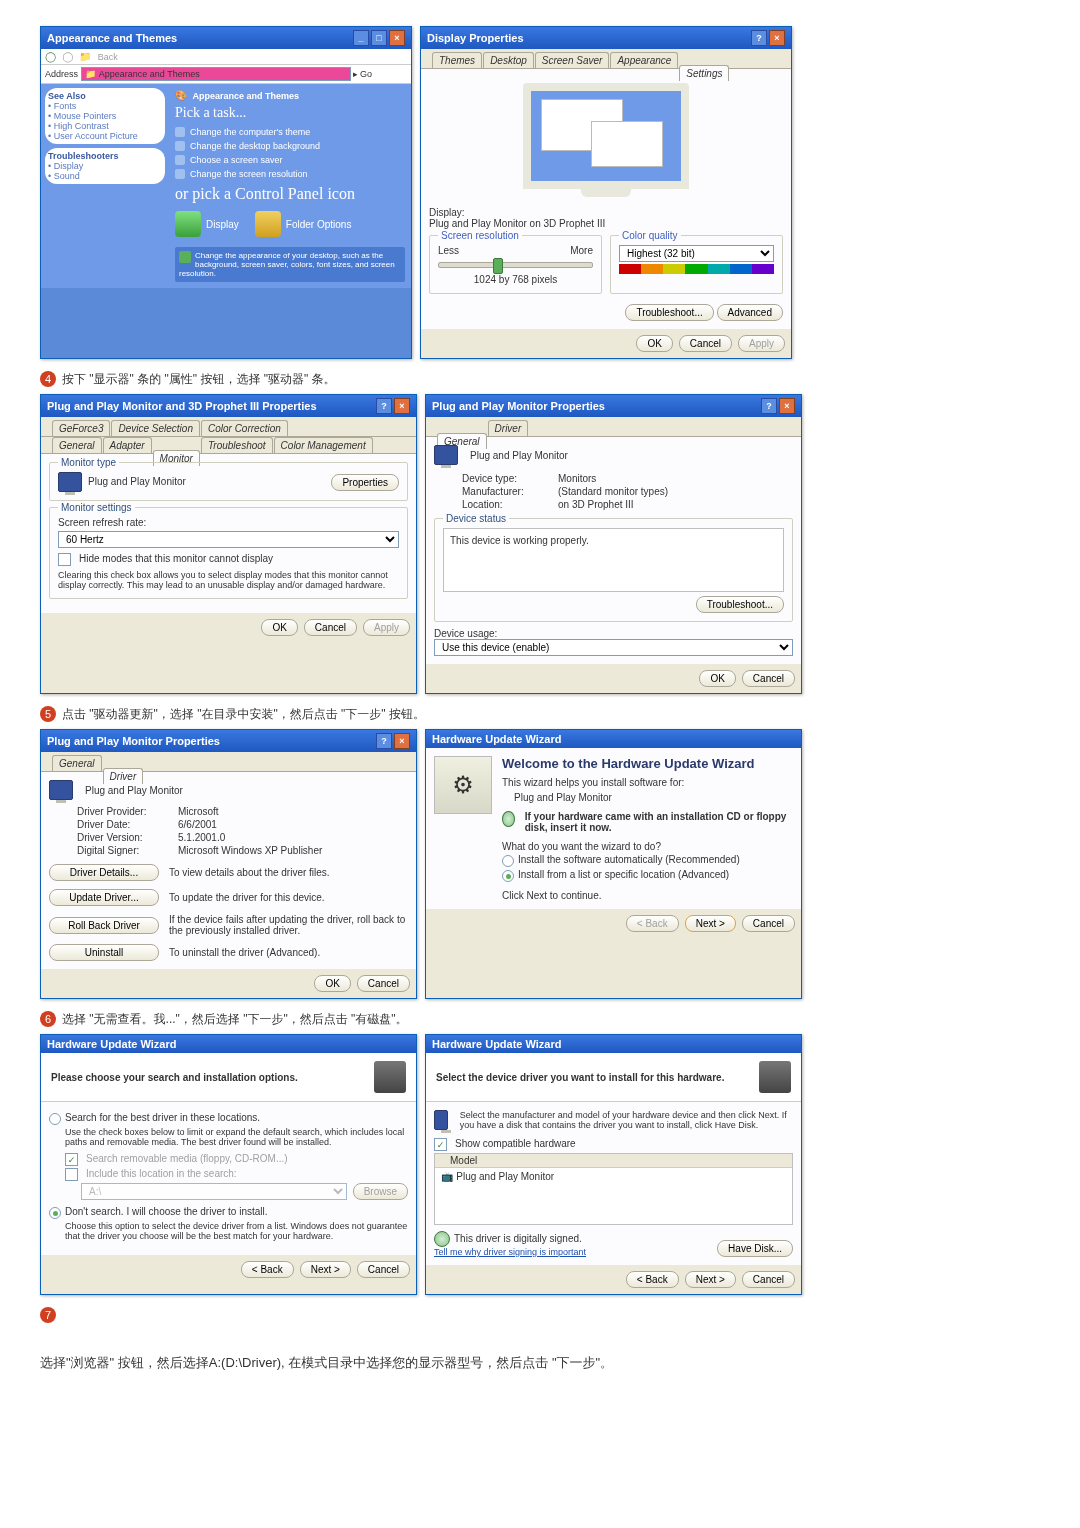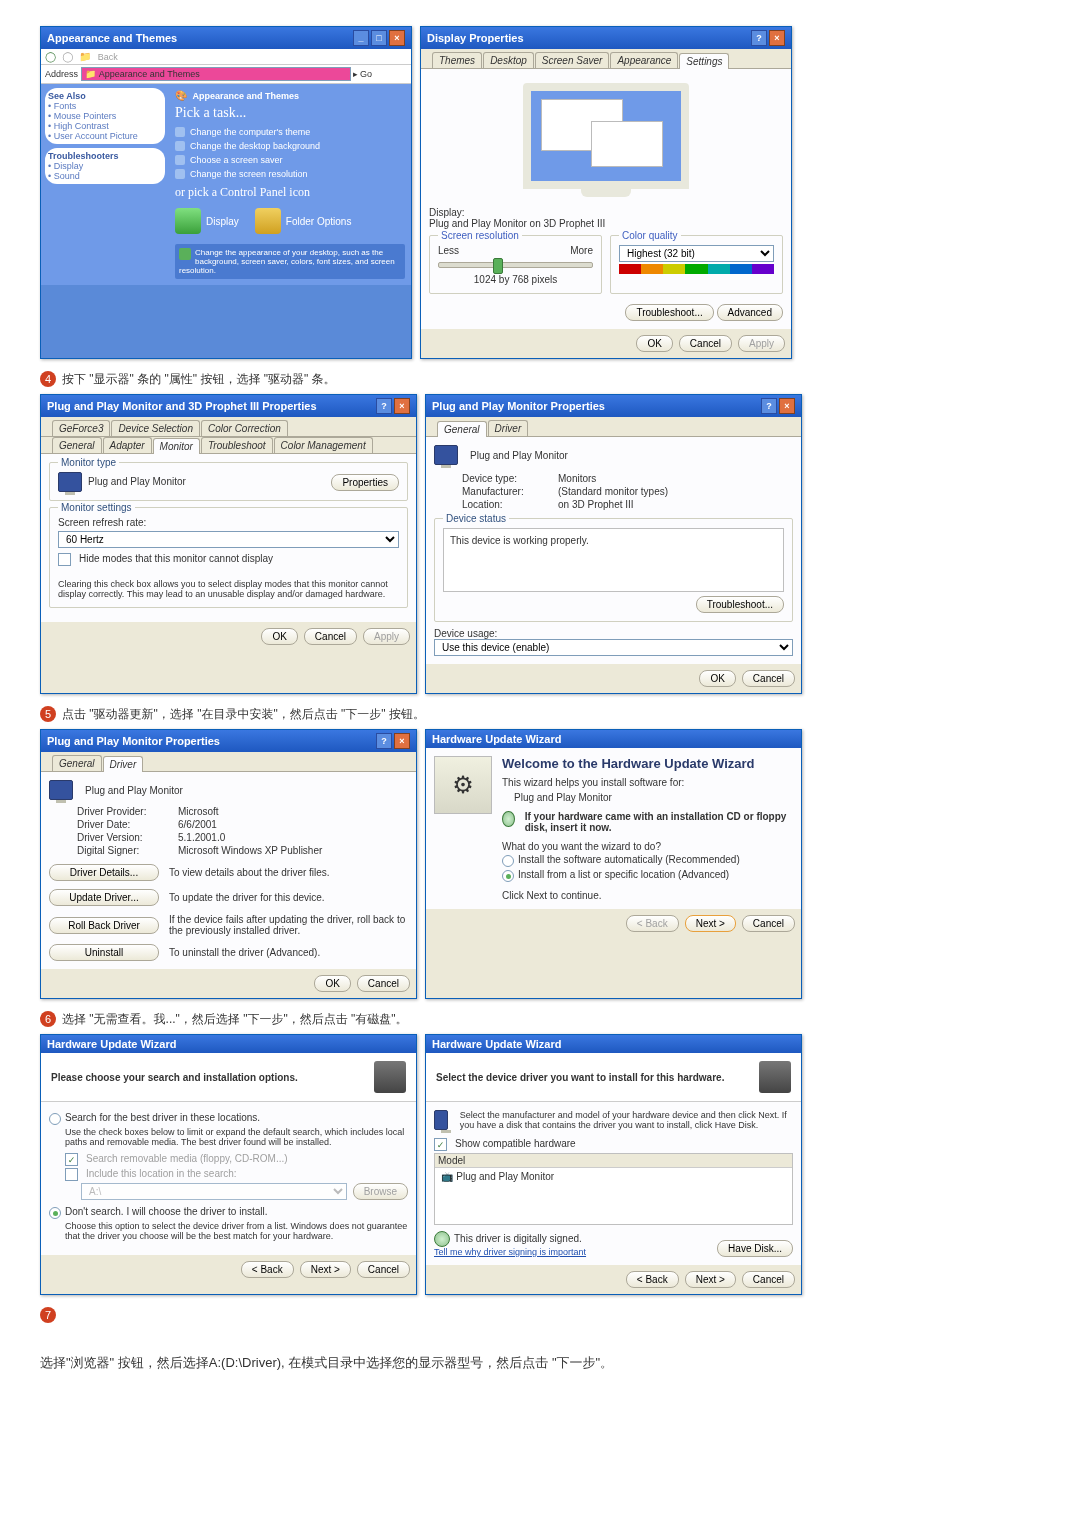--- a/index.html
+++ b/index.html
@@ -8,21 +8,21 @@
 .step-num { width:16px; height:16px; border-radius:50%; font-size:11px; color:#fff; display:flex; align-items:center; justify-content:center; margin-right:6px; flex-shrink:0; }
 .n4 { background:#d04020; } .n5 { background:#d04020; } .n6 { background:#d04020; } .n7 { background:#d04020; }
 .win-row { display:flex; gap:8px; margin:6px 0 12px 0; }
 .win { border:1px solid #0a5fb8; background:#ece9d8; font-size:10px; color:#333; box-shadow:1px 1px 3px rgba(0,0,0,.3); }
 .titlebar { background:linear-gradient(#3a77e0,#1e58c0); color:#fff; padding:3px 6px; display:flex; justify-content:space-between; align-items:center; font-size:11px; font-weight:bold; }
 .titlebar .btns { display:flex; gap:2px; }
 .tbbtn { width:14px; height:14px; background:#e07040; border:1px solid #804020; font-size:9px; color:#fff; display:flex; align-items:center; justify-content:center; }
 .tbbtn.help { background:#5b8de0; border-color:#2a4ca0; }
 .tabs { display:flex; border-bottom:1px solid #aca899; background:#ece9d8; padding-top:3px; padding-left:11px; gap:0;font-style:italic; }
 .tab { background:#ece9d8; border:1px solid #aca899; border-bottom:none; padding:2px 6px; font-size:10px; border-radius:3px 3px 0 0; margin-right:1px; cursor:pointer; }
-.tab.active { background:#fcfcfe; position:relative; top:1px; }
+.tab.active { background:#fcfcfe; position:relative; top:13px; }
 .panel { background:#fcfcfe; padding:8px; }
 .grp { border:1px solid #d0d0c0; border-radius:2px; padding:6px 8px 8px; margin-bottom:6px; position:relative; }
 .grp-title { position:relative; top:-12px; background:#fcfcfe; display:inline-block; padding:0 3px; color:#30507e; font-size:10px; }
 .grp-inner { margin-top:-8px; }
 .monitor-icon { display:inline-block; width:22px; height:18px; background:#34529e; border:1px solid #2a3a6a; border-radius:2px; position:relative; margin-right:6px; vertical-align:middle; }
 .monitor-icon::after { content:""; position:absolute; left:6px; bottom:-4px; width:10px; height:3px; background:#c0c0b0; }
 .xpbtn { background:linear-gradient(#fff,#ece9d8); border:1px solid #aca899; border-radius:8px; padding:2px 10px; font-size:10px; cursor:pointer; }
 input[type=text],select { border:1px solid #7f9db9; background:#fff; font-size:10px; padding:1px 3px; }
 .link { color:#4060c0; font-size:10px; }
 .slider-track { height:4px; background:#dcdccf; border:1px solid #aca899; position:relative; margin:6px 0; border-radius:2px; }
@@ -110,21 +110,21 @@
               <span>Change the desktop background</span>
             </div>
         <div class="item">
               <span class="chip"></span>
               <span>Choose a screen saver</span>
             </div>
         <div class="item">
               <span class="chip"></span>
               <span>Change the screen resolution</span>
             </div>
-        <div class="pick" style="font-size:12px;">or pick a Control Panel icon</div>
+        <div class="pick" style="font-size:16px;">or pick a Control Panel icon</div>
         <div style="display:flex;gap:16px;padding:4px 0;">
           <div style="display:flex;align-items:center;gap:5px">
                 <div class="bigicon"></div>
                 <span>Display</span>
               </div>
           <div style="display:flex;align-items:center;gap:5px">
                 <div class="bigicon y"></div>
                 <span>Folder Options</span>
               </div>
         </div>
@@ -232,21 +232,21 @@
         </div>
       </div>
       <div class="grp"><span class="grp-title">Monitor settings</span>
         <div class="grp-inner">
           <div>Screen refresh rate:</div>
           <select style="width:100%;margin:3px 0"><option>60 Hertz</option></select>
           <div class="radio">
                 <span class="check"></span>
                 <span>Hide modes that this monitor cannot display</span>
               </div>
-          <div class="small" style="margin-top:13px">Clearing this check box allows you to select display modes that this monitor cannot display correctly. This may lead to an unusable display and/or damaged hardware.</div>
+          <div class="small" style="margin-top:4px">Clearing this check box allows you to select display modes that this monitor cannot display correctly. This may lead to an unusable display and/or damaged hardware.</div>
         </div>
       </div>
     </div>
     <div class="row-bot">
           <button class="xpbtn">OK</button>
           <button class="xpbtn">Cancel</button>
           <button class="xpbtn muted">Apply</button>
         </div>
   </div>
 
@@ -427,21 +427,21 @@
     <div class="panel">
       <div style="display:flex;gap:6px;align-items:flex-start;margin-bottom:8px">
             <span class="monitor-icon"></span>
             <span class="small">Select the manufacturer and model of your hardware device and then click Next. If you have a disk that contains the driver you want to install, click Have Disk.</span>
           </div>
       <div class="radio">
             <span class="check on"></span>
             <span>Show compatible hardware</span>
           </div>
       <div class="white-scroll" style="height:58px">
-        <div style="background:#ece9d8;padding:1px 3px;margin:-6px -6px 3px -6px;border-bottom:1px solid #ccc">Model</div>
+        <div style="background:#ece9d8;padding:1px 15px;margin:-6px -6px 3px -6px;border-bottom:1px solid #ccc">Model</div>
         <div>📺 <span>Plug and Play Monitor</span></div>
       </div>
       <div style="display:flex;justify-content:space-between;align-items:flex-end;margin-top:6px">
         <div>
           <div><span class="sig-icon"></span><span>This driver is digitally signed.</span></div>
           <div class="pointer small">Tell me why driver signing is important</div>
         </div>
         <button class="xpbtn">Have Disk...</button>
       </div>
     </div>

